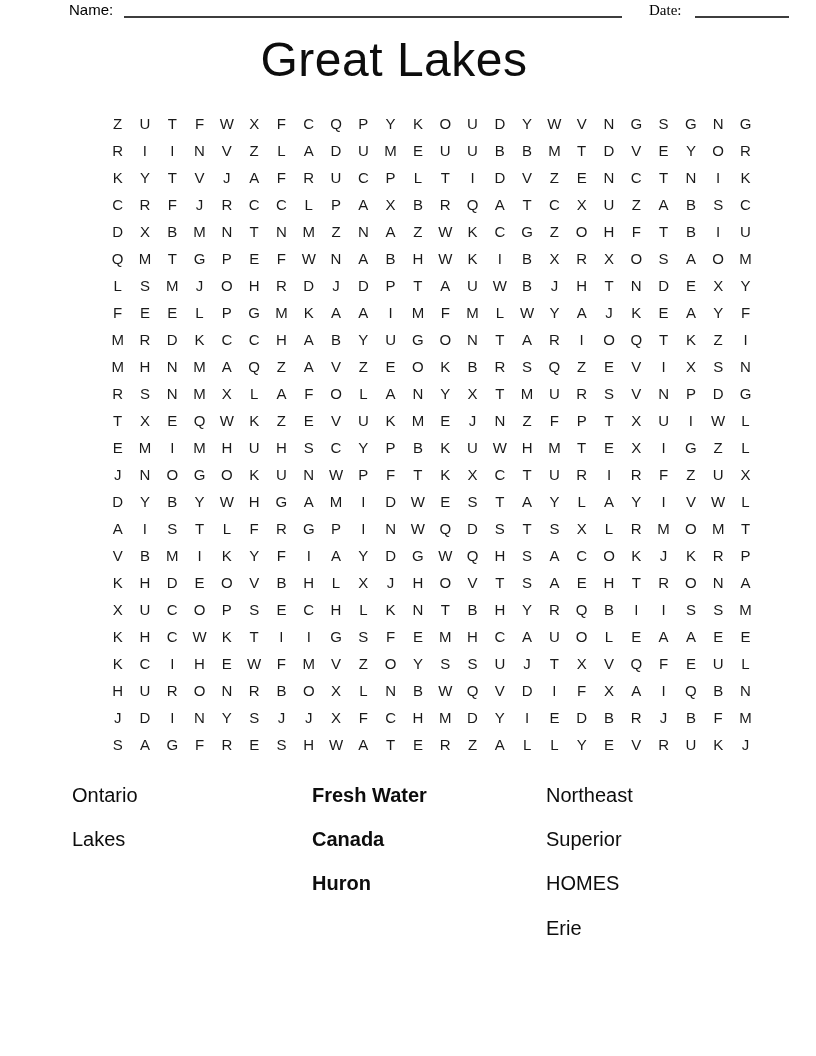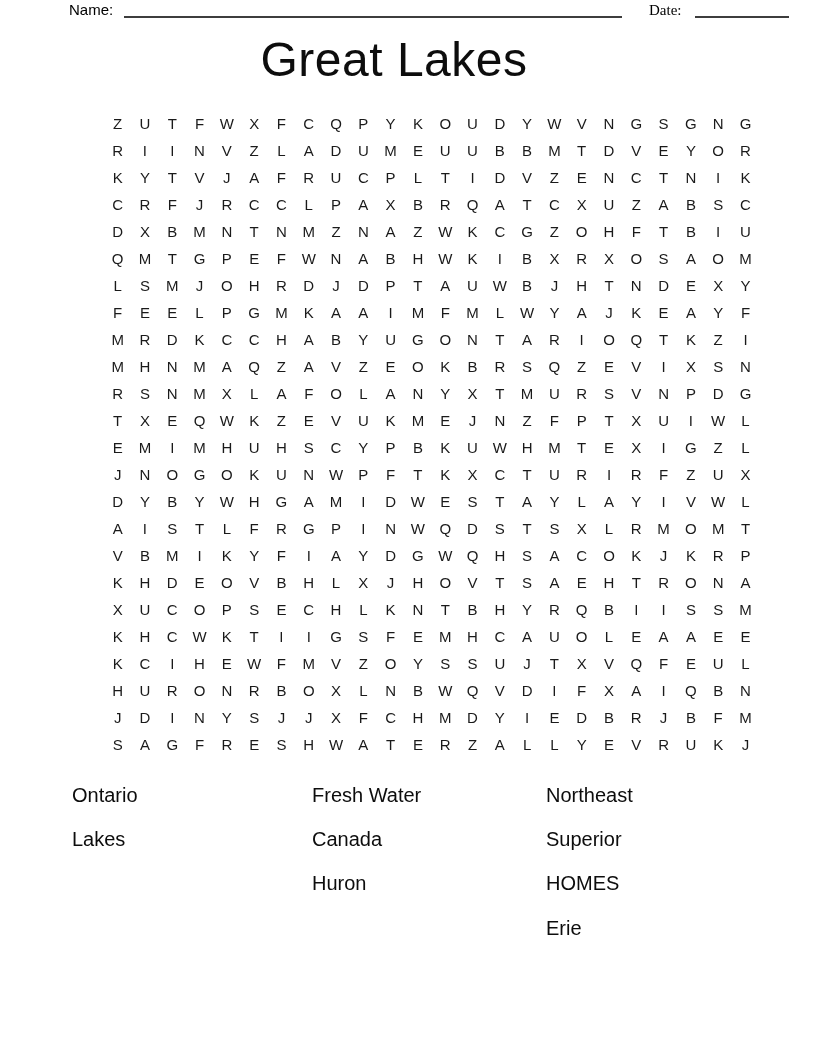--- a/index.html
+++ b/index.html
@@ -62,21 +62,21 @@
   
   .words {
     position: absolute;
     left: 0;
     top: 773px;
     width: 816px;
     height: 180px;
   }
   .word-col { position: absolute; top: 0; }
   .word-col:nth-child(1) { left: 48px; }
-  .word-col:nth-child(2) { left: 288px; }
+  .word-col:nth-child(2) { left: 288px; font-weight: bold; }
   .word-col:nth-child(3) { left: 522px; }
   .word {
     height: 44.4px;
     display: flex;
     align-items: center;
     font-size: 20px;
     color: #0d0d0d;
     white-space: nowrap;
   }
 </style>

